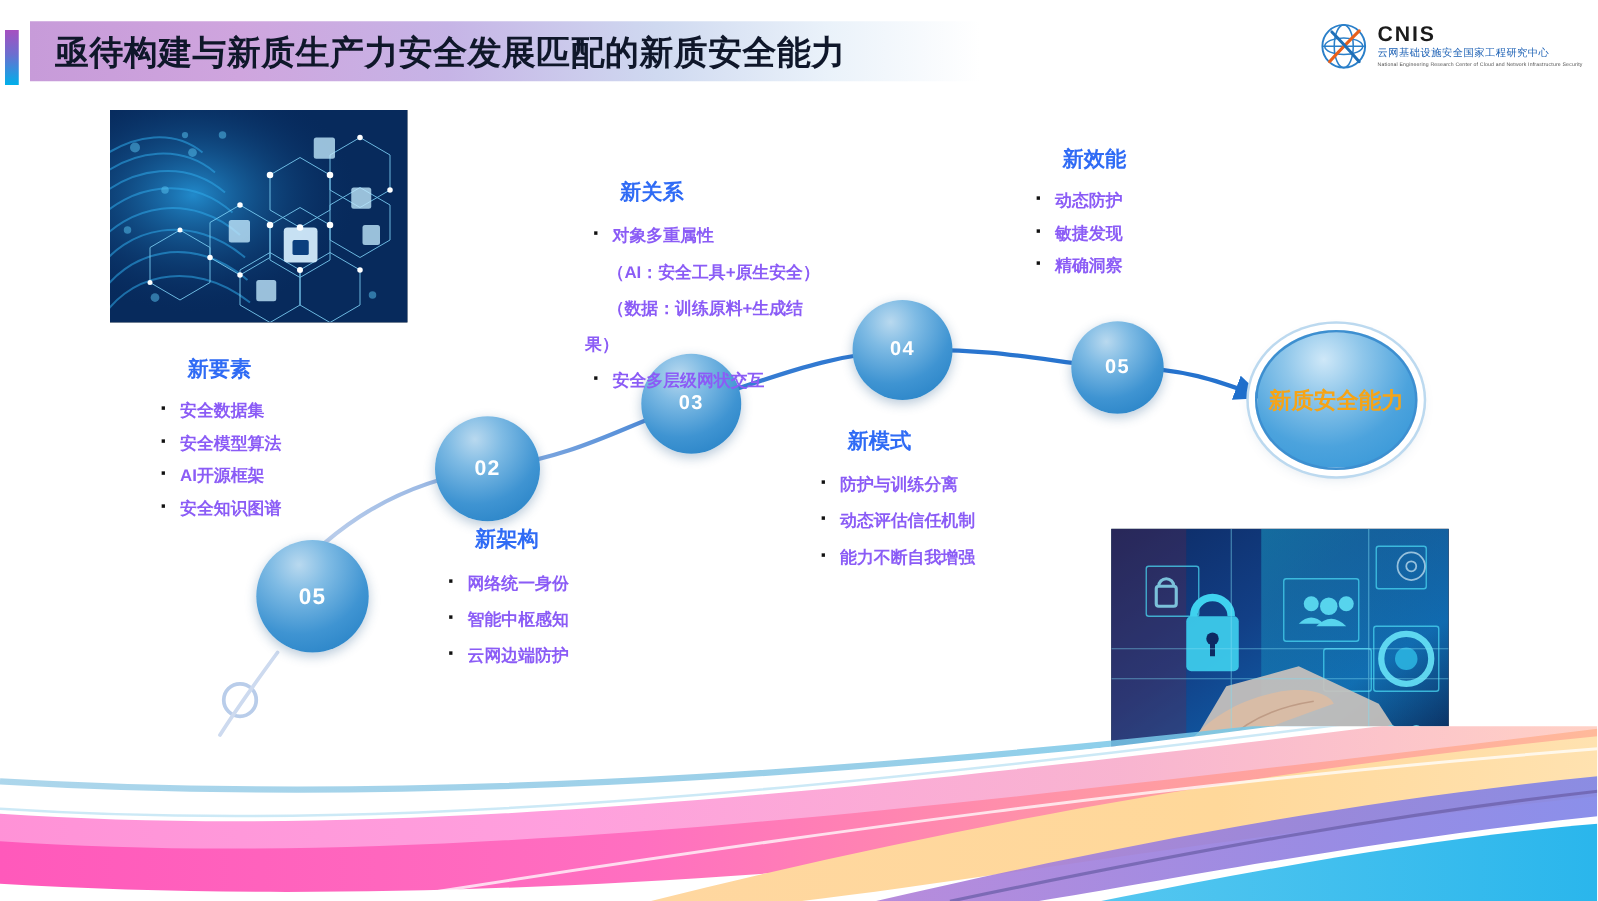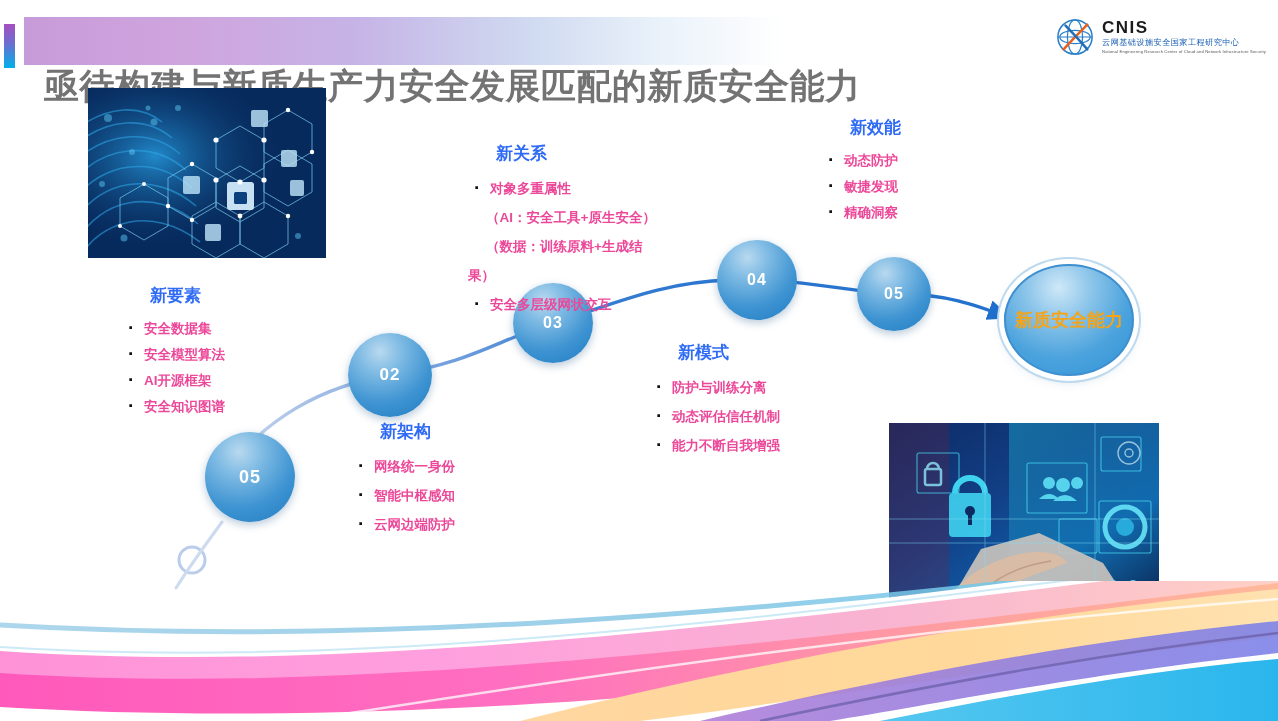--- a/index.html
+++ b/index.html
@@ -15,23 +15,22 @@
   #title-accent {
     position:absolute; left:4px; top:24px; width:11px; height:44px;
     background: linear-gradient(180deg,#a64fc0 0%, #6b6fd0 45%, #00b0ea 100%);
   }
   #title-banner {
     position:absolute; left:24px; top:17px; width:760px; height:48px;
     background: linear-gradient(90deg,#c79bd9 0%, #cfa5de 22%, #c6b4e6 44%, #cfd9f0 66%, #eaf2fa 84%, #ffffff 100%);
   }
   #title-text {
     position:absolute; left:44px; top:24px; height:36px; line-height:36px;
-    font-size:35px; font-weight:bold; color:#737373; letter-spacing:0.5px;
+    font-size:27px; font-weight:bold; color:#0f172a; letter-spacing:0.5px;
     white-space:nowrap;
-    margin-top:44px;
   }
 
   
   #logo { position:absolute; right:12px; top:18px; display:flex; align-items:center; gap:8px; }
   #logo-mark { width:38px; height:38px; flex:none; }
   #logo-words { display:flex; flex-direction:column; justify-content:center; }
   #logo-cnis { font-size:17px; font-weight:bold; color:#1b1b1b; letter-spacing:1.5px; line-height:18px; }
   #logo-cn { font-size:8.2px; color:#1a5fb4; letter-spacing:0.4px; line-height:11px; white-space:nowrap; }
   #logo-en { font-size:4.1px; color:#555; letter-spacing:0.15px; line-height:7px; white-space:nowrap; }
 
@@ -46,39 +45,39 @@
   .node {
     position:absolute; border-radius:50%;
     background: radial-gradient(circle at 38% 22%, #b9d9ef 0%, #7fbbe4 26%, #3f94d2 62%, #1f7cc2 100%);
     box-shadow: 0 3px 9px rgba(40,90,140,0.33);
     display:flex; align-items:center; justify-content:center;
     color:#ffffff; font-weight:bold; letter-spacing:1px;
   }
   #node-01 { left:205px; top:432px; width:90px; height:90px; font-size:18px; }
   #node-02 { left:348px; top:333px; width:84px; height:84px; font-size:17px; }
   #node-03 { left:513px; top:283px; width:80px; height:80px; font-size:16px; }
-  #node-04 { left:717px; top:240px; width:80px; height:80px; font-size:16px; }
+  #node-04 { left:682px; top:240px; width:80px; height:80px; font-size:16px; }
   #node-05 { left:857px; top:257px; width:74px; height:74px; font-size:16px; }
 
   #node-final {
     position:absolute; left:1004px; top:264px; width:130px; height:112px;
     border-radius:50%;
     background: radial-gradient(circle at 42% 20%, #cfe8f8 0%, #8ec6ea 28%, #4ca3dd 62%, #2f93d6 100%);
     border:2px solid #3d8fd0;
     box-shadow: 0 0 0 5px #ffffff, 0 0 0 7px #bcd9ef, 0 4px 12px rgba(40,90,140,0.25);
     display:flex; align-items:center; justify-content:center;
     color:#f6a416; font-weight:bold; font-size:18px; line-height:25px; text-align:center;
   }
 
   
   .blk { position:absolute; }
   .blk-head { font-size:17px; font-weight:bold; color:#2f6bf5; margin-bottom:9px; }
   .blk-head.indent { padding-left:28px; }
   .blk ul { list-style:none; }
-  .blk li { font-size:13.5px; font-weight:bold; color:#ec4899; line-height:26px; white-space:nowrap; position:relative; padding-left:22px; }
+  .blk li { font-size:13.5px; font-weight:bold; color:#8b5cf6; line-height:26px; white-space:nowrap; position:relative; padding-left:22px; }
   .blk li::before { content:"·"; position:absolute; left:6px; top:-1px; font-size:19px; color:#111; }
   .blk li.nobullet { padding-left:18px; }
   .blk li.nobullet::before { content:""; }
 
   #blk-elements { left:122px; top:284px; }
   #blk-arch     { left:352px; top:420px; }
   #blk-relation { left:468px; top:142px; }
   #blk-mode     { left:650px; top:341px; }
   #blk-effect   { left:822px; top:116px; }
 

